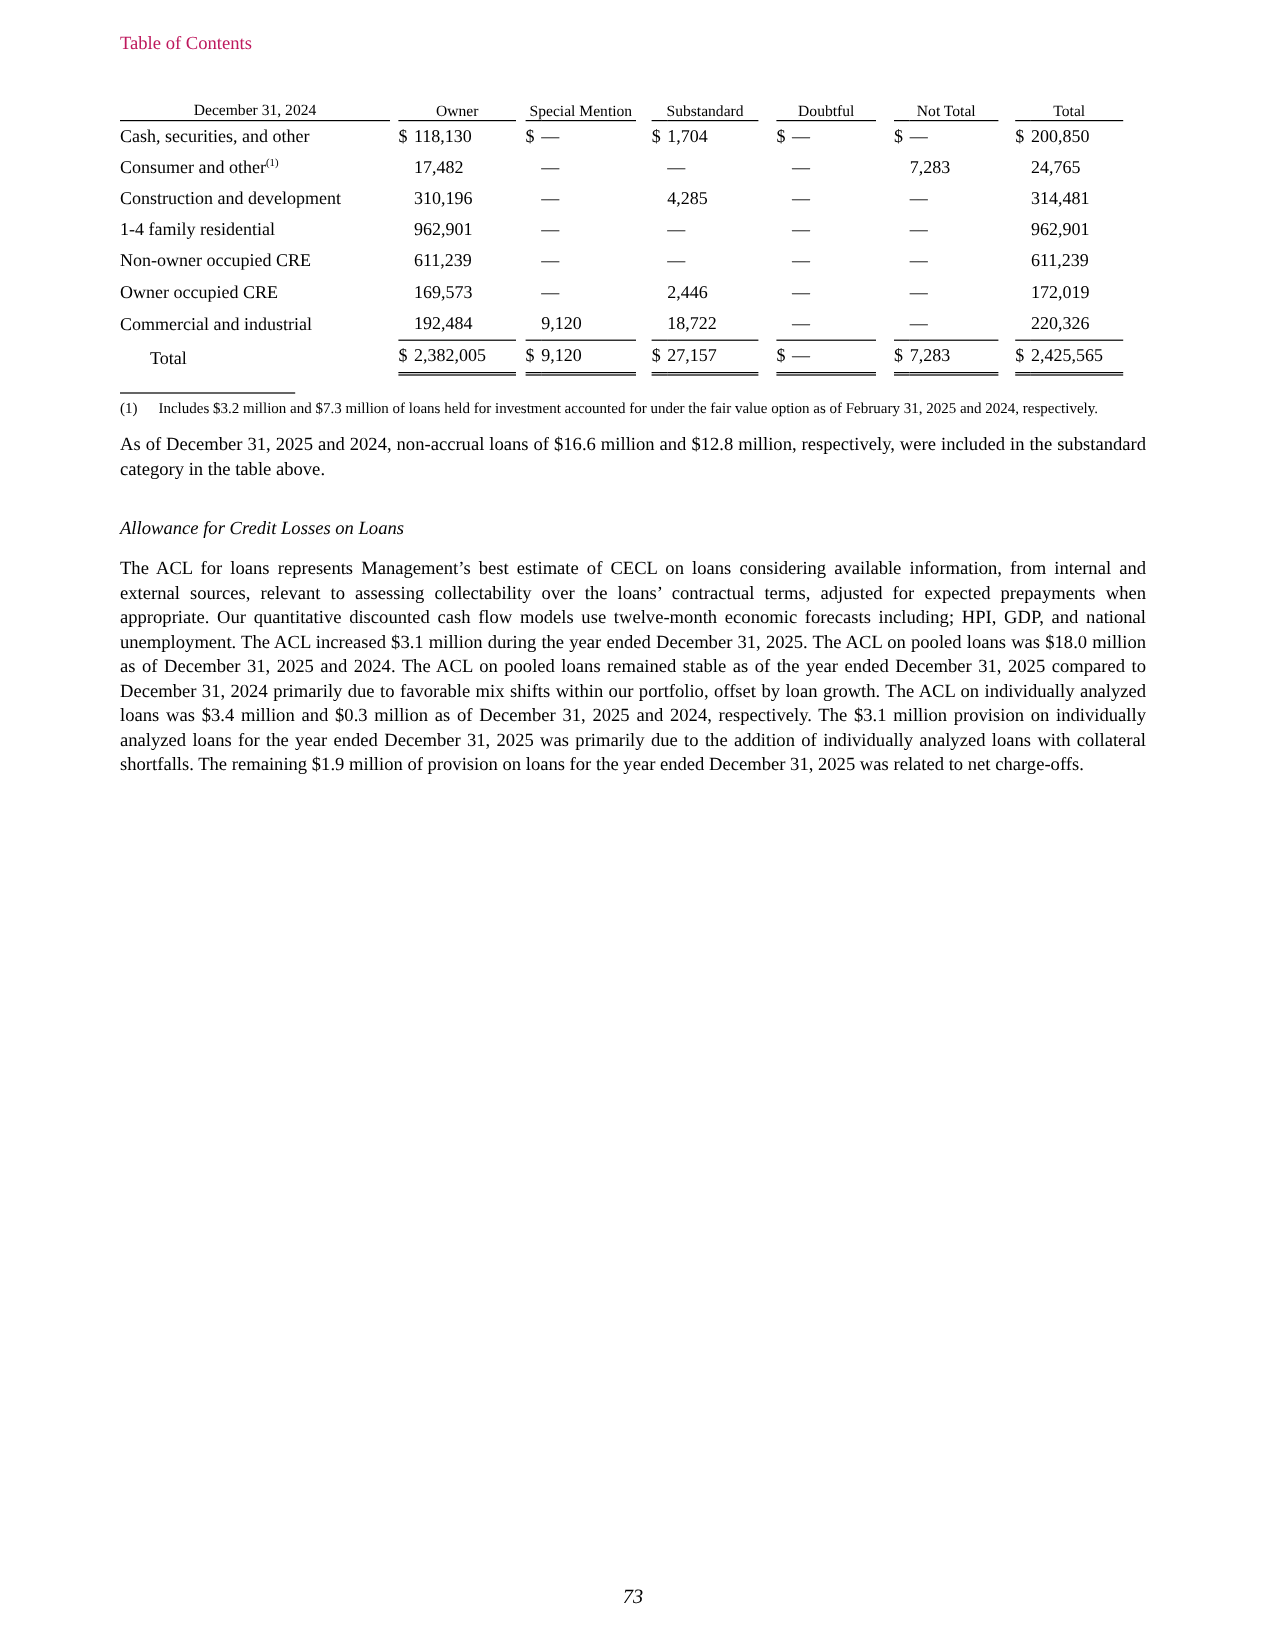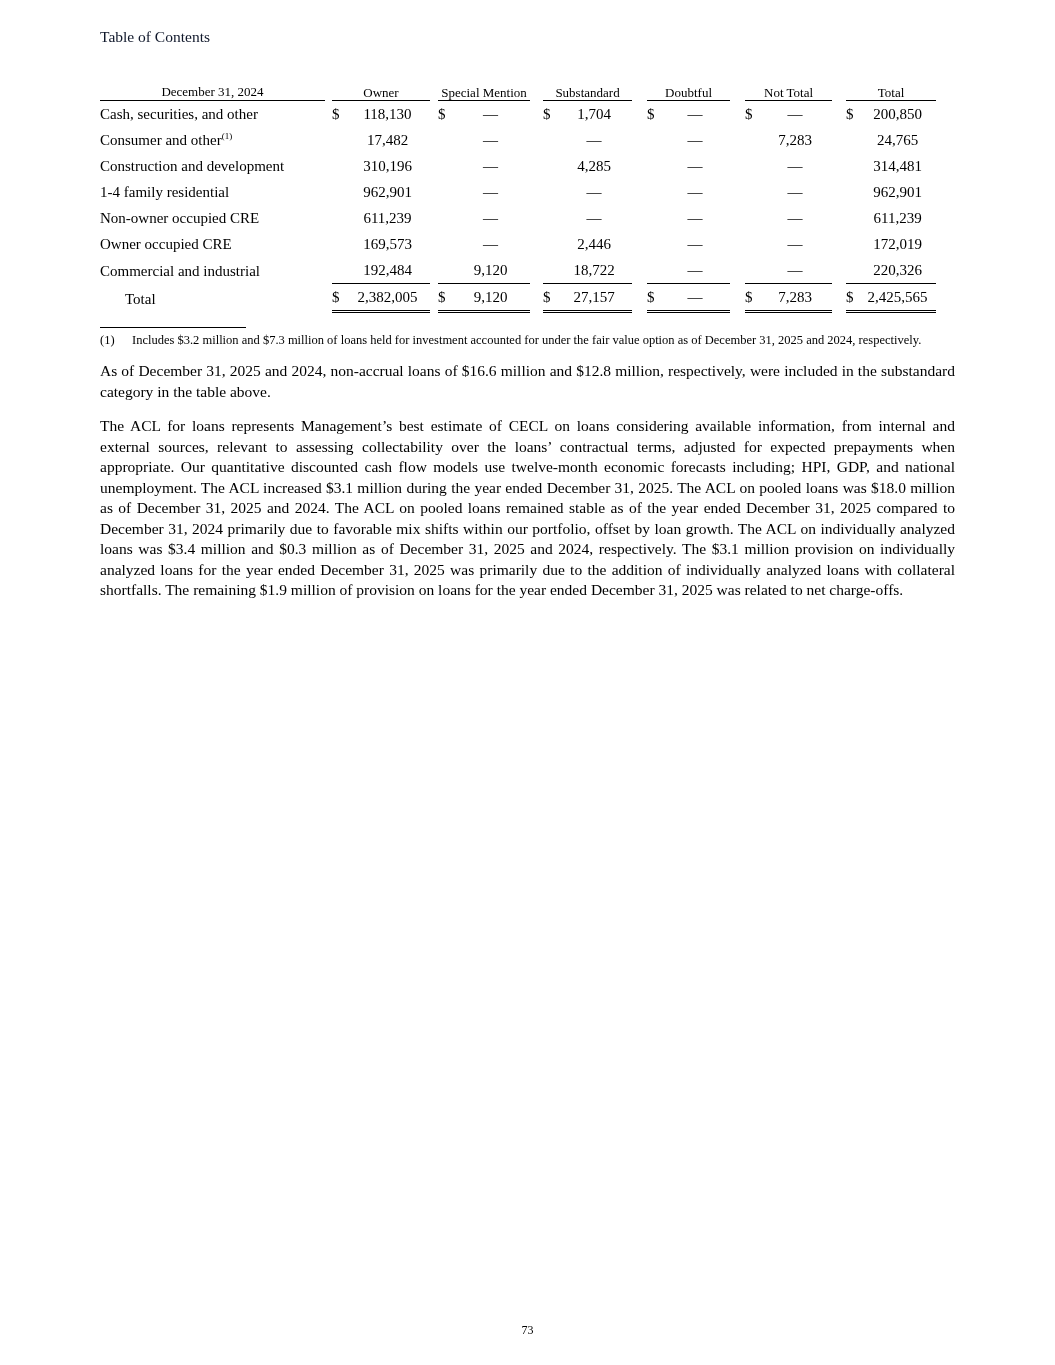--- a/index.html
+++ b/index.html
@@ -13,21 +13,21 @@
     width:1055px;
     min-height:1365px;
     padding:28px 100px 26px 100px;
     display:flex;
     flex-direction:column;
     background:#fff;
   }
   .toc-link {
     font-size:15.5px;
     line-height:18px;
-    color:#0f172a;
+    color:#be185d;
     text-decoration:none;
     width:max-content;
   }
 
   
   table.fin {
     border-collapse:collapse;
     table-layout:fixed;
     width:836px;
     margin-top:38px;
@@ -51,21 +51,21 @@
     font-weight:bold;
     text-align:center;
     border-bottom:1.5px solid #000;
     line-height:14px;
     padding-bottom:3px;
     white-space:normal;
   }
   td.lbl { text-align:left; height:26px; line-height:26px; }
   td.lbl.indent { padding-left:25px; }
   td.cur { text-align:left; height:26px; line-height:26px; }
-  td.val { text-align:center; height:26px; line-height:26px; padding-right:2px; }
+  td.val { text-align:left; height:26px; line-height:26px; padding-right:2px; }
   tr.rule-under td.cur, tr.rule-under td.val { border-bottom:1.5px solid #000; }
   tr.total-row td.cur, tr.total-row td.val { border-bottom:3px double #000; }
   sup.fref { font-size:9px; vertical-align:super; line-height:0; }
 
   
   .footnote-sep {
     width:146px;
     border-top:1px solid #000;
     margin-top:14px;
   }
@@ -98,23 +98,24 @@
     font-size:15.5px;
     line-height:20.5px;
     text-align:justify;
     width:855px;
   }
 
   
   .page-footer {
     margin-top:auto;
     text-align:center;
-    font-size:12px;
+    font-size:17px;
     line-height:17px;
     width:855px;
+    font-style:italic;
   }
 </style>
 </head>
 <body>
 
 <div class="page">
 
   <a class="toc-link" href="#">Table of Contents</a>
 
   <table class="fin">
@@ -324,25 +325,26 @@
         <td></td>
         <td class="cur">$</td>
         <td class="val">2,425,565</td>
       </tr>
     </tbody>
   </table>
 
   <div class="footnote-sep"></div>
   <div class="footnote">
     <div class="marker">(1)</div>
-    <div class="txt">Includes $3.2 million and $7.3 million of loans held for investment accounted for under the fair value option as of December 31, 2025 and 2024, respectively.</div>
+    <div class="txt">Includes $3.2 million and $7.3 million of loans held for investment accounted for under the fair value option as of February 31, 2025 and 2024, respectively.</div>
   </div>
 
   <p class="para">As of December 31, 2025 and 2024, non-accrual loans of $16.6 million and $12.8 million, respectively, were included in the substandard category in the table above.</p>
 
+  <div class="section-heading">Allowance for Credit Losses on Loans</div>
 
   <p class="body-para">The ACL for loans represents Management’s best estimate of CECL on loans considering available information, from internal and external sources, relevant to assessing collectability over the loans’ contractual terms, adjusted for expected prepayments when appropriate. Our quantitative discounted cash flow models use twelve-month economic forecasts including; HPI, GDP, and national unemployment. The ACL increased $3.1 million during the year ended December 31, 2025. The ACL on pooled loans was $18.0 million as of December 31, 2025 and 2024. The ACL on pooled loans remained stable as of the year ended December 31, 2025 compared to December 31, 2024 primarily due to favorable mix shifts within our portfolio, offset by loan growth. The ACL on individually analyzed loans was $3.4 million and $0.3 million as of December 31, 2025 and 2024, respectively. The $3.1 million provision on individually analyzed loans for the year ended December 31, 2025 was primarily due to the addition of individually analyzed loans with collateral shortfalls. The remaining $1.9 million of provision on loans for the year ended December 31, 2025 was related to net charge-offs.</p>
 
   <div class="page-footer">
     <span>73</span>
   </div>
 
 </div>
 
 </body></html>

